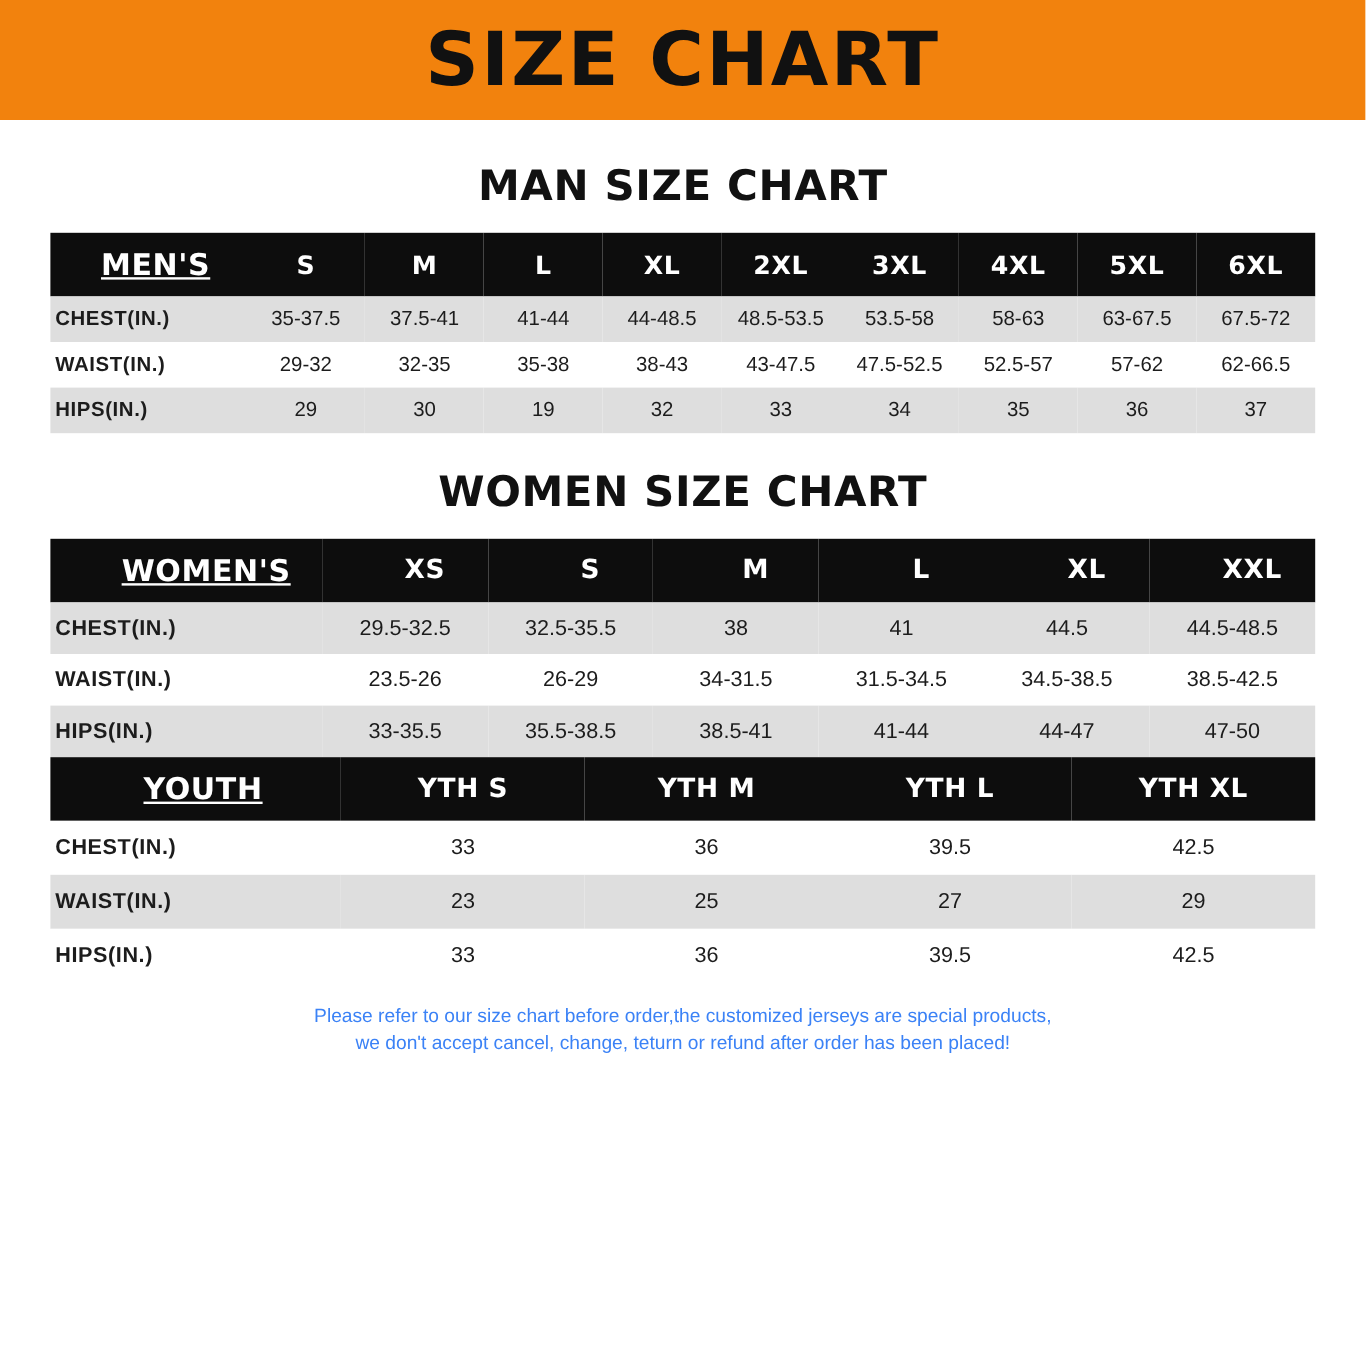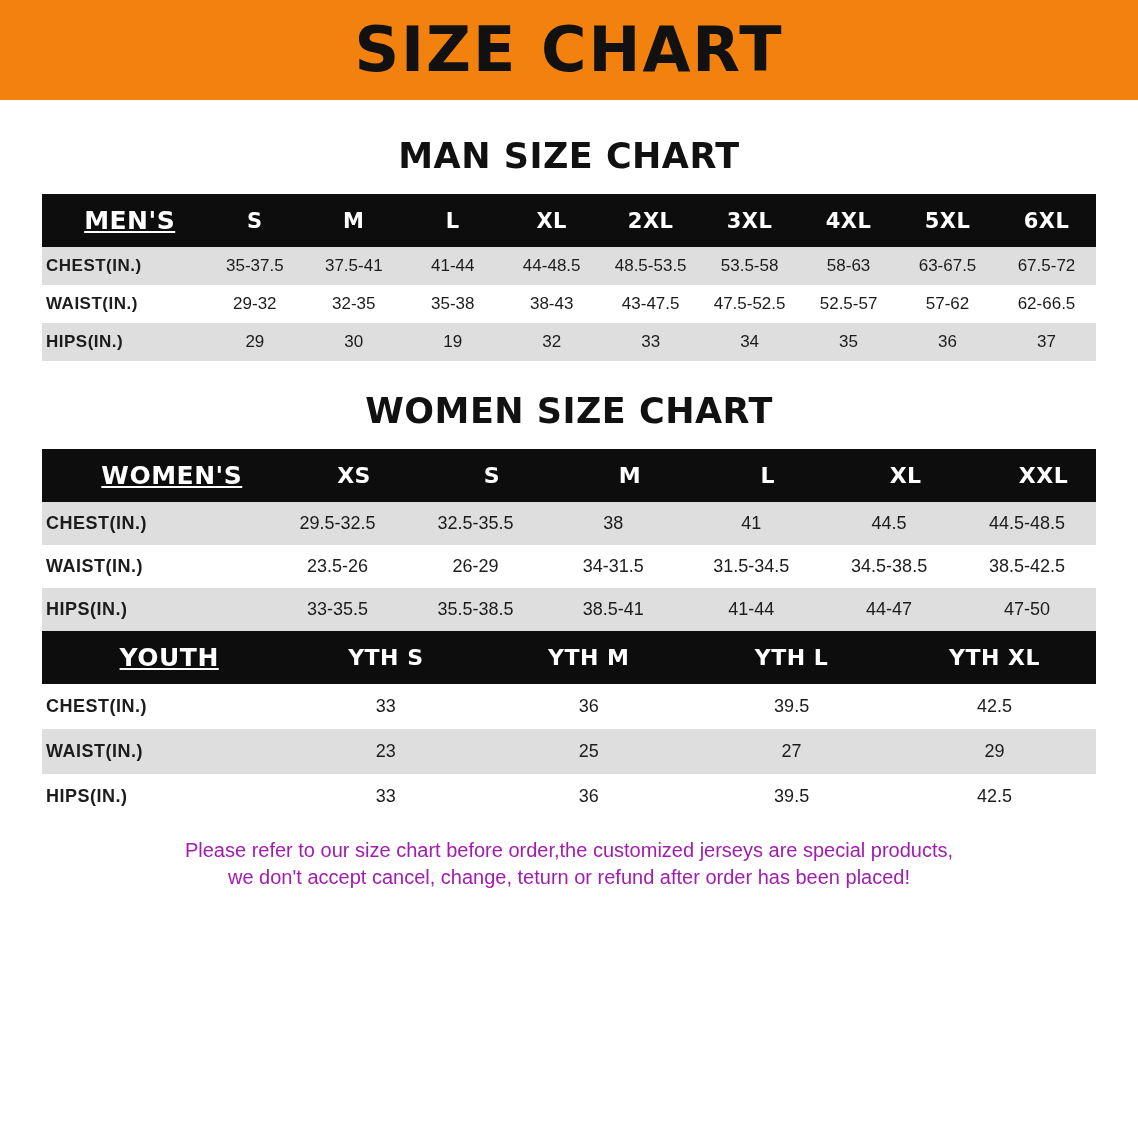--- a/index.html
+++ b/index.html
@@ -98,23 +98,23 @@
 
   .youth thead th { font-size: 22px; margin-top: 31px; }
   .youth tbody td { font-size: 18px; padding: 12px 4px; }
   .women thead th { font-size: 22px; padding-left: 37px; }
   .women tbody td { font-size: 18px; padding: 11px 4px; }
   .men thead th.rowhead, .women thead th.rowhead, .youth thead th.rowhead { font-size: 25px; }
 
   
   .note {
     margin: 18px 40px 12px 40px;
-    color: #a21caf;
+    color: #3b82f6;
     font-family: "Liberation Sans", sans-serif;
-    font-size: 20px;
+    font-size: 16px;
     line-height: 1.35;
     text-align: center;
   }
   .note-line { display: block; }
 </style>
 </head>
 <body>
 
 <div class="page">
 

